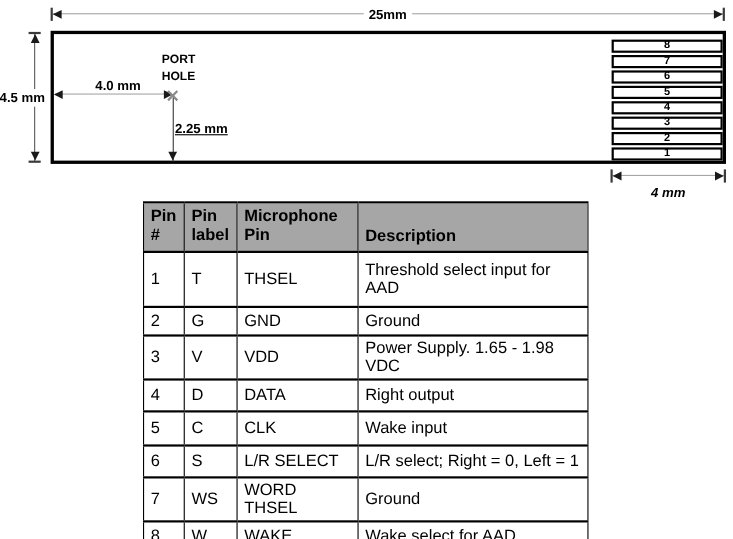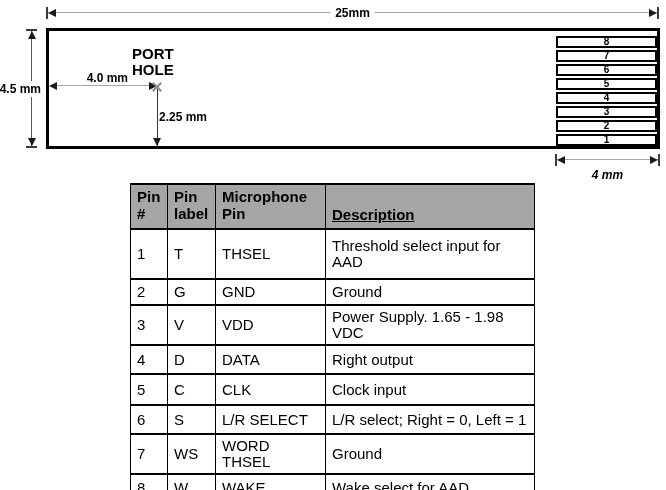--- a/index.html
+++ b/index.html
@@ -28,24 +28,24 @@
   .lbl-on{position:absolute;left:50%;top:50%;transform:translate(-50%,-50%);background:#fff;padding:0 5px;}
   .lbl-below{position:absolute;left:50%;top:100%;transform:translateX(-50%);margin-top:2px;font-style:italic;}
   .lbl-above{position:absolute;left:54%;bottom:50%;transform:translateX(-50%);margin-bottom:1px;}
 
   
   .vdim{position:absolute;}
   .vdim .line{position:absolute;top:1px;bottom:1px;left:50%;width:1px;margin-left:-0.5px;background:#595959;}
   .vdim .tick-t,.vdim .tick-b{position:absolute;left:0;right:0;height:2px;background:#3a3a3a;}
   .vdim .tick-t{top:0;} .vdim .tick-b{bottom:0;}
   .vdim .lbl-left{position:absolute;top:50%;right:-6px;transform:translateY(-50%);background:#fff;padding:1px 2px;}
-  .vdim .lbl-right{position:absolute;left:8px;top:22px;}
+  .vdim .lbl-right{position:absolute;left:8px;top:22px;text-decoration:underline;}
 
   .porthole-label{
-    position:absolute;left:132px;top:46px;font-weight:bold;font-size:15px;
+    position:absolute;left:147px;top:46px;font-weight:bold;font-size:11px;
     line-height:16px;white-space:pre-line;
   }
   .xmark{position:absolute;left:151px;top:81px;width:12px;height:12px;}
   .xmark i{position:absolute;left:0;top:50%;width:12px;height:2px;margin-top:-1px;background:#8a8a8a;}
   .xmark i.d1{transform:rotate(45deg);}
   .xmark i.d2{transform:rotate(-45deg);}
 
   
   .pin-stack{
     position:absolute;left:556px;top:36px;width:101px;height:110px;
@@ -64,21 +64,21 @@
     font-size:15px;
   }
   .pin-table th,.pin-table td{
     border:1px solid #000;border-top-width:2px;border-bottom-width:2px;
     padding:3px 4px 3px 6px;white-space:pre-line;overflow:hidden;
     text-align:left;font-weight:normal;
   }
   .pin-table th{
     background:#a6a6a6;font-weight:bold;vertical-align:top;
   }
-  .pin-table th.desc-h{vertical-align:bottom;padding-bottom:5px;text-decoration:underline;}
+  .pin-table th.desc-h{vertical-align:bottom;padding-bottom:5px;}
   .pin-table td{vertical-align:middle;line-height:16px;}
 </style>
 </head>
 <body>
 
 <div class="canvas">
 
   <div>
 
     <div class="board"></div>
@@ -181,21 +181,21 @@
     <tr style="height:29px">
       <td>4</td>
       <td>D</td>
       <td>DATA</td>
       <td>Right output</td>
     </tr>
     <tr style="height:31px">
       <td>5</td>
       <td>C</td>
       <td>CLK</td>
-      <td>Clock input</td>
+      <td>Wake input</td>
     </tr>
     <tr style="height:29px">
       <td>6</td>
       <td>S</td>
       <td>L/R SELECT</td>
       <td>L/R select; Right = 0, Left = 1</td>
     </tr>
     <tr style="height:29px">
       <td>7</td>
       <td>WS</td>

